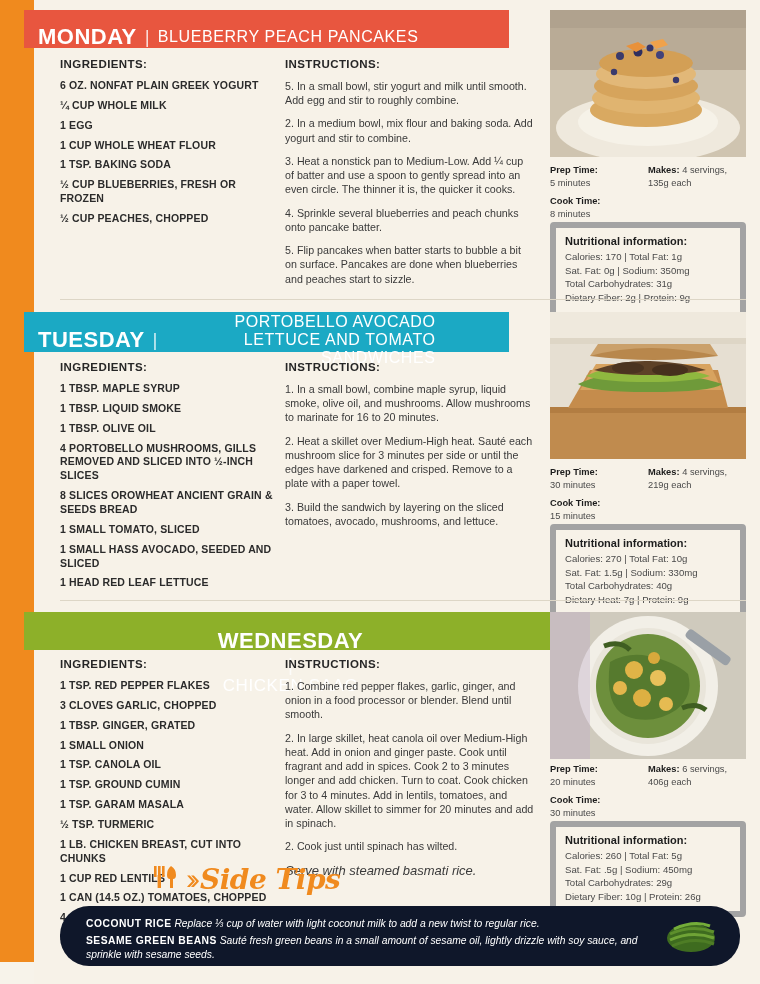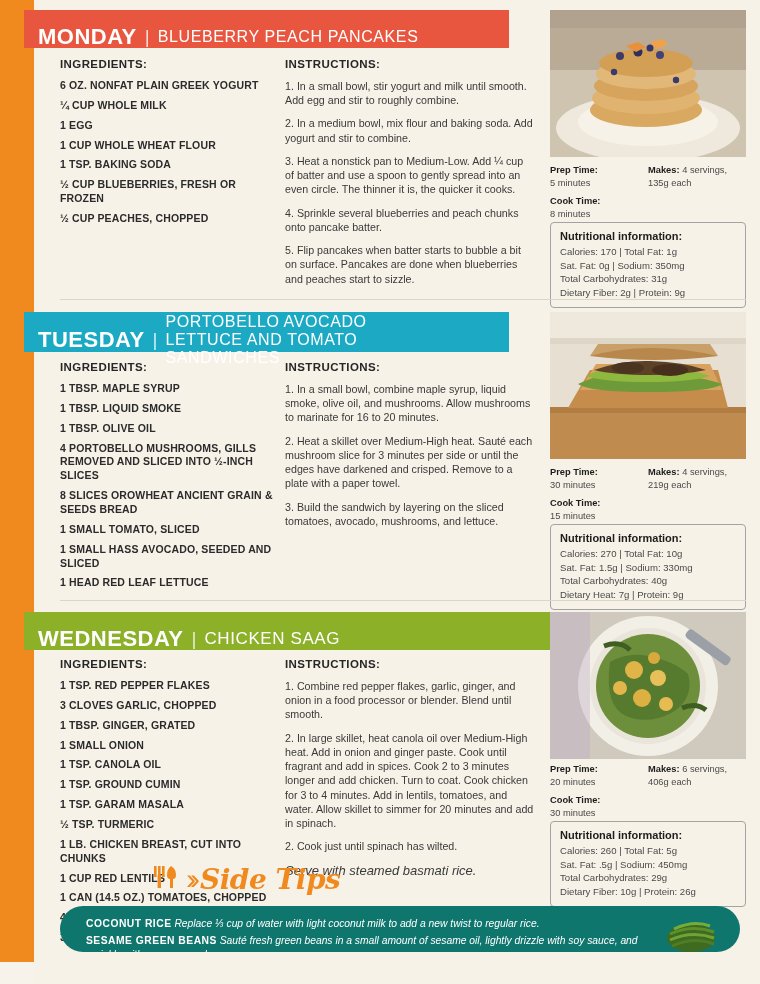--- a/index.html
+++ b/index.html
@@ -37,21 +37,21 @@
   .title-bar .day {
     font-size:22px; font-weight:bold; letter-spacing:0.5px;
     font-family:"Liberation Sans", sans-serif;
     text-transform:uppercase;
   }
   .title-bar .sep {
     font-size:19px; opacity:.8; margin:0 8px; font-weight:300;
   }
   .title-bar .dish {
     font-size:16px; letter-spacing:.6px; line-height:1.12;
-    text-transform:uppercase; font-weight:400;
+    text-transform:uppercase; font-weight:400;text-align:right;
   }
 
   .col-ing {
     position:absolute; left:60px; width:215px;
   }
   .col-ins {
     position:absolute; left:285px; width:250px;
   }
   .hdr {
     font-size:11.5px; font-weight:bold; color:#262626;
@@ -82,21 +82,21 @@
     position:absolute; right:14px; width:196px;
     font-size:9.3px; color:#4a4a4a; line-height:1.35;
   }
   .times .row { display:flex; }
   .times .c1 { width:98px; }
   .times .c2 { width:98px; }
   .times b { color:#1d1d1d; font-size:9.3px; }
 
   .nutri {
     position:absolute; right:14px; width:196px;
-    border:1px solid #a3a3a3; border-radius:4px;
+    border:6px solid #a3a3a3; border-radius:4px;
     padding:7px 9px 8px 9px;
     background:#f7f2e8;
   }
   .nutri .nh {
     font-size:11px; font-weight:bold; color:#1d1d1d; margin-bottom:3px;
   }
   .nutri .nl { font-size:9.6px; color:#4a4a4a; line-height:1.42; }
 
   
   .divider {
@@ -109,22 +109,22 @@
     display:flex; align-items:center;
   }
   .sidetips-head .fork-icon { margin-right:6px; }
   .sidetips-head .chev { color:#f08a1e; font-size:30px; line-height:1; margin-right:6px; letter-spacing:-6px;}
   .sidetips-head .txt {
     font-family:"DejaVu Serif", serif;
     font-style:italic; font-weight:bold;
     font-size:28px; color:#f08a1e; letter-spacing:-.5px;
   }
   .tips-band {
-    position:absolute; left:60px; top:906px; width:680px; height:46px;
-    background:#0f766e; border-radius:29px;
+    position:absolute; left:60px; top:906px; width:680px; height:60px;
+    background:#0f172a; border-radius:29px;
     overflow:hidden;
   }
   .tips-inner { position:absolute; left:26px; top:11px; right:86px; }
   .tip-line { color:#fff; font-size:10.3px; line-height:1.42; margin-bottom:2px; }
   .tip-line .tname { font-weight:bold; letter-spacing:.5px; }
   .tip-line .tbody { font-style:italic; }
   .tips-veg { position:absolute; right:22px; top:8px; }
 
   
   .corner-white {
@@ -154,21 +154,21 @@
         <li>1 CUP WHOLE WHEAT FLOUR</li>
         <li>1 TSP. BAKING SODA</li>
         <li>½ CUP BLUEBERRIES, FRESH OR FROZEN</li>
         <li>½ CUP PEACHES, CHOPPED</li>
       </ul>
     </div>
 
     <div class="col-ins" style="top:58px;">
       <div class="hdr">INSTRUCTIONS:</div>
       <ul class="ins-list">
-        <li>1. In a small bowl, stir yogurt and milk until smooth. Add egg and stir to roughly combine.</li>
+        <li>5. In a small bowl, stir yogurt and milk until smooth. Add egg and stir to roughly combine.</li>
         <li>2. In a medium bowl, mix flour and baking soda. Add yogurt and stir to combine.</li>
         <li>3. Heat a nonstick pan to Medium-Low. Add ¼ cup of batter and use a spoon to gently spread into an even circle. The thinner it is, the quicker it cooks.</li>
         <li>4. Sprinkle several blueberries and peach chunks onto pancake batter.</li>
         <li>5. Flip pancakes when batter starts to bubble a bit on surface. Pancakes are done when blueberries and peaches start to sizzle.</li>
       </ul>
     </div>
 
     <div class="photo" style="top:10px;">
       <svg width="196" height="147" viewBox="0 0 196 147">
         <rect width="196" height="147" fill="#cfc4b0"></rect>
@@ -285,21 +285,21 @@
       <div class="nl">Calories: 270 | Total Fat: 10g</div>
       <div class="nl">Sat. Fat: 1.5g | Sodium: 330mg</div>
       <div class="nl">Total Carbohydrates: 40g</div>
       <div class="nl">Dietary Heat: 7g | Protein: 9g</div>
     </div>
   </div>
 
   <div class="divider" style="top:600px;"></div>
 
   <div class="recipe">
-    <div class="title-bar" style="top:612px; width:533px; background:#8db029;">
+    <div class="title-bar" style="top:612px; width:533px; background:#8db029;flex-direction:column;">
       <span class="day">WEDNESDAY</span>
       <span class="sep">|</span>
       <span class="dish" style="font-size:17px;">CHICKEN SAAG</span>
     </div>
 
     <div class="col-ing" style="top:658px;">
       <div class="hdr">INGREDIENTS:</div>
       <ul class="ing-list">
         <li>1 TSP. RED PEPPER FLAKES</li>
         <li>3 CLOVES GARLIC, CHOPPED</li>

